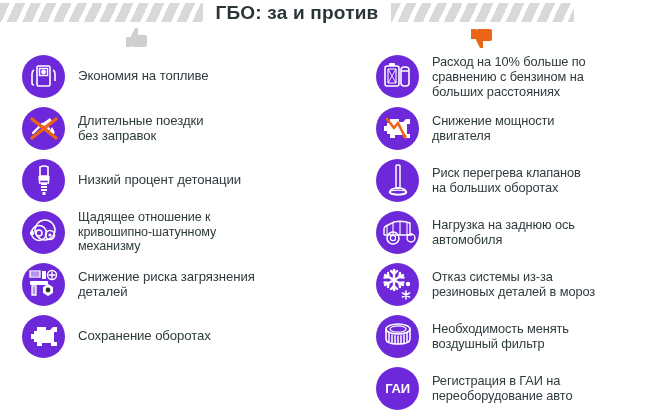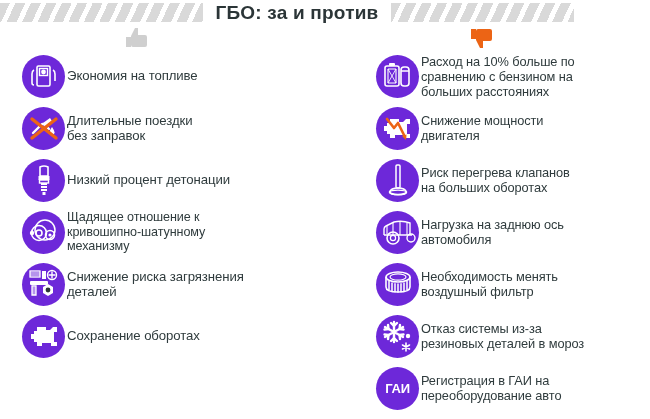--- a/index.html
+++ b/index.html
@@ -73,21 +73,21 @@
   .col {
     display: flex;
     flex-direction: column;
   }
   .col-pros { width: 358px; padding-left: 22px; }
   .col-cons { width: 292px; padding-left: 18px; }
 
   .item {
     display: flex;
     align-items: center;
-    gap: 2px;
+    gap: 13px;
   }
   .col-pros .item { height: 52px; }
   .col-cons .item { height: 52px; }
 
   .badge {
     flex: 0 0 auto;
     width: 43px; height: 43px;
     border-radius: 50%;
     background: #6d28d9;
     display: flex;
@@ -285,52 +285,52 @@
             <circle cx="13" cy="21" r="2.6" fill="none" stroke="#fff" stroke-width="1.2"></circle>
             <circle cx="31" cy="21" r="4" fill="none" stroke="#fff" stroke-width="1.4"></circle>
           </svg>
         </div>
         <div class="label" style="white-space:pre-line">Нагрузка на заднюю ось
 автомобиля</div>
       </div>
 
       <div class="item">
         <div class="badge">
-          <svg width="32" height="28" viewBox="0 0 32 28">
-            <ellipse cx="16" cy="7" rx="12" ry="5" fill="none" stroke="#fff" stroke-width="1.6"></ellipse>
-            <ellipse cx="16" cy="7" rx="8" ry="3.2" fill="none" stroke="#fff" stroke-width="1.2"></ellipse>
-            <path d="M4 7 v10 q0 5 12 5 q12 0 12 -5 v-10" fill="none" stroke="#fff" stroke-width="1.6"></path>
-            <path d="M7 11 v9 M10 12.5 v9 M13 13.3 v9 M16 13.6 v9 M19 13.3 v9 M22 12.5 v9 M25 11 v9" stroke="#fff" stroke-width="1.5"></path>
-          </svg>
-        </div>
-        <div class="label" style="white-space:pre-line">Необходимость менять
-воздушный фильтр</div>
-      </div>
-
-      <div class="item">
-        <div class="badge">
           <svg width="34" height="32" viewBox="0 0 34 32">
             <g stroke="#fff" stroke-width="2.4" stroke-linecap="round" fill="none">
               <path d="M13 2 v20 M4 7 l18 10 M22 7 L4 17"></path>
               <path d="M13 6 l-3 -3 M13 6 l3 -3 M13 18 l-3 3 M13 18 l3 3"></path>
               <path d="M7.5 9 l-4 .5 M7.5 9 l -.5 -4 M18.5 15 l4 -.5 M18.5 15 l .5 4"></path>
               <path d="M7.5 15 l-4 -.5 M7.5 15 l-.5 4 M18.5 9 l4 .5 M18.5 9 l.5 -4"></path>
             </g>
             <g stroke="#fff" stroke-width="1.6" stroke-linecap="round" fill="none">
               <path d="M25 23 v8 M21.5 25 l7 4 M28.5 25 l-7 4"></path>
             </g>
             <circle cx="27" cy="16" r="2.2" fill="#fff"></circle>
           </svg>
         </div>
         <div class="label" style="white-space:pre-line">Отказ системы из-за
 резиновых деталей в мороз</div>
       </div>
 
       <div class="item">
         <div class="badge">
+          <svg width="32" height="28" viewBox="0 0 32 28">
+            <ellipse cx="16" cy="7" rx="12" ry="5" fill="none" stroke="#fff" stroke-width="1.6"></ellipse>
+            <ellipse cx="16" cy="7" rx="8" ry="3.2" fill="none" stroke="#fff" stroke-width="1.2"></ellipse>
+            <path d="M4 7 v10 q0 5 12 5 q12 0 12 -5 v-10" fill="none" stroke="#fff" stroke-width="1.6"></path>
+            <path d="M7 11 v9 M10 12.5 v9 M13 13.3 v9 M16 13.6 v9 M19 13.3 v9 M22 12.5 v9 M25 11 v9" stroke="#fff" stroke-width="1.5"></path>
+          </svg>
+        </div>
+        <div class="label" style="white-space:pre-line">Необходимость менять
+воздушный фильтр</div>
+      </div>
+
+      <div class="item">
+        <div class="badge">
           <span class="gai-text">ГАИ</span>
         </div>
         <div class="label" style="white-space:pre-line">Регистрация в ГАИ на
 переоборудование авто</div>
       </div>
 
     </div>
   </div>
 </div>
 

